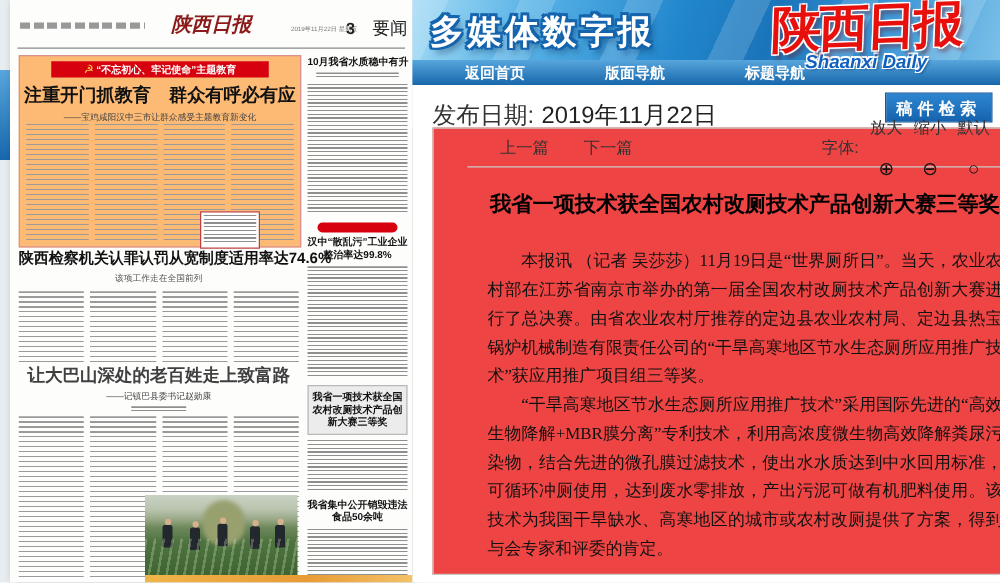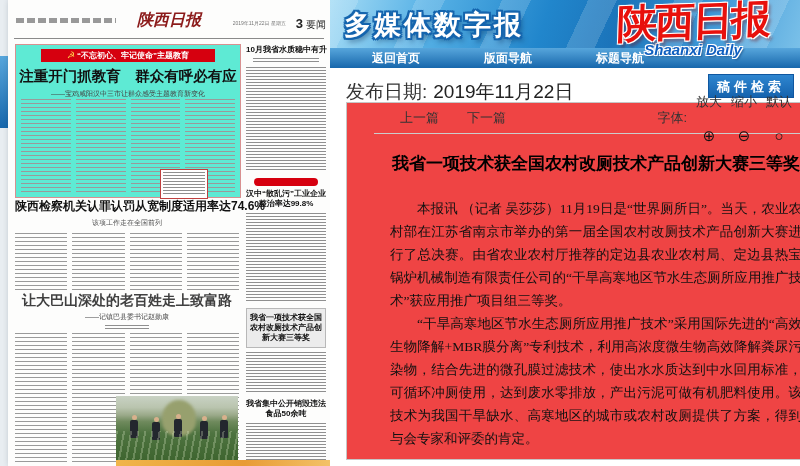--- a/index.html
+++ b/index.html
@@ -12,24 +12,24 @@
   .hdash{background:repeating-linear-gradient(to right,#999 0,#999 8px,transparent 8px,transparent 11px);}
 
   
   .left-accent{position:absolute;left:0;top:56px;width:9px;height:72px;background:linear-gradient(#57a6dc,#1767ac);}
   .newspage{position:absolute;left:8px;top:0;width:322px;height:466px;background:#fdfdfc;box-shadow:3px 0 7px rgba(20,40,60,.45);}
   .mh-links{position:absolute;left:8px;top:18px;width:100px;height:5px;}
   .mh-logo{position:absolute;left:50%;transform:translateX(-50%);top:10px;font-family:"Liberation Serif",serif;font-style:italic;font-weight:bold;font-size:16px;color:#8b1a1a;white-space:nowrap;}
   .mh-date{position:absolute;right:44px;top:20px;font-size:5px;color:#777;white-space:nowrap;}
   .mh-page{position:absolute;right:4px;top:14px;color:#222;white-space:nowrap;}
   .mh-page .pno{font-size:13px;font-weight:bold;}
-  .mh-page .psec{font-size:10px;margin-left:3px;}
+  .mh-page .psec{font-size:14px;margin-left:14px;}
   .mh-rule{position:absolute;left:6px;right:6px;top:38px;border-top:1px solid #8a8a8a;}
 
-  .lead-box{position:absolute;left:7px;top:44px;width:224px;height:152px;border:1px solid #d89090;background:#5eead4;}
+  .lead-box{position:absolute;left:7px;top:44px;width:224px;height:152px;border:1px solid #d89090;background:#fdba74;}
   .lead-banner{margin:4px auto 0;width:174px;height:13px;background:#d6000f;color:#fff;font-size:8px;line-height:13px;text-align:center;font-weight:bold;white-space:nowrap;}
   .lead-banner .emblem{color:#ffd24a;font-size:9px;margin-right:2px;}
   .lead-headline{margin-top:5px;text-align:center;font-size:14.5px;font-weight:bold;color:#111;white-space:nowrap;letter-spacing:0;}
   .lead-subhead{margin-top:3px;text-align:center;font-size:7px;color:#444;white-space:nowrap;}
   .lead-cols{position:absolute;left:5px;right:5px;top:54px;bottom:5px;display:flex;gap:5px;}
   .lead-cols .col{flex:1;}
   .pullquote{position:absolute;left:144px;top:124px;width:42px;height:24px;border:1px solid #c04040;background:#fff;padding:2px;}
   .pullquote .ftext-s{width:100%;height:100%;}
 
   .story2{position:absolute;left:7px;top:198px;width:224px;}

